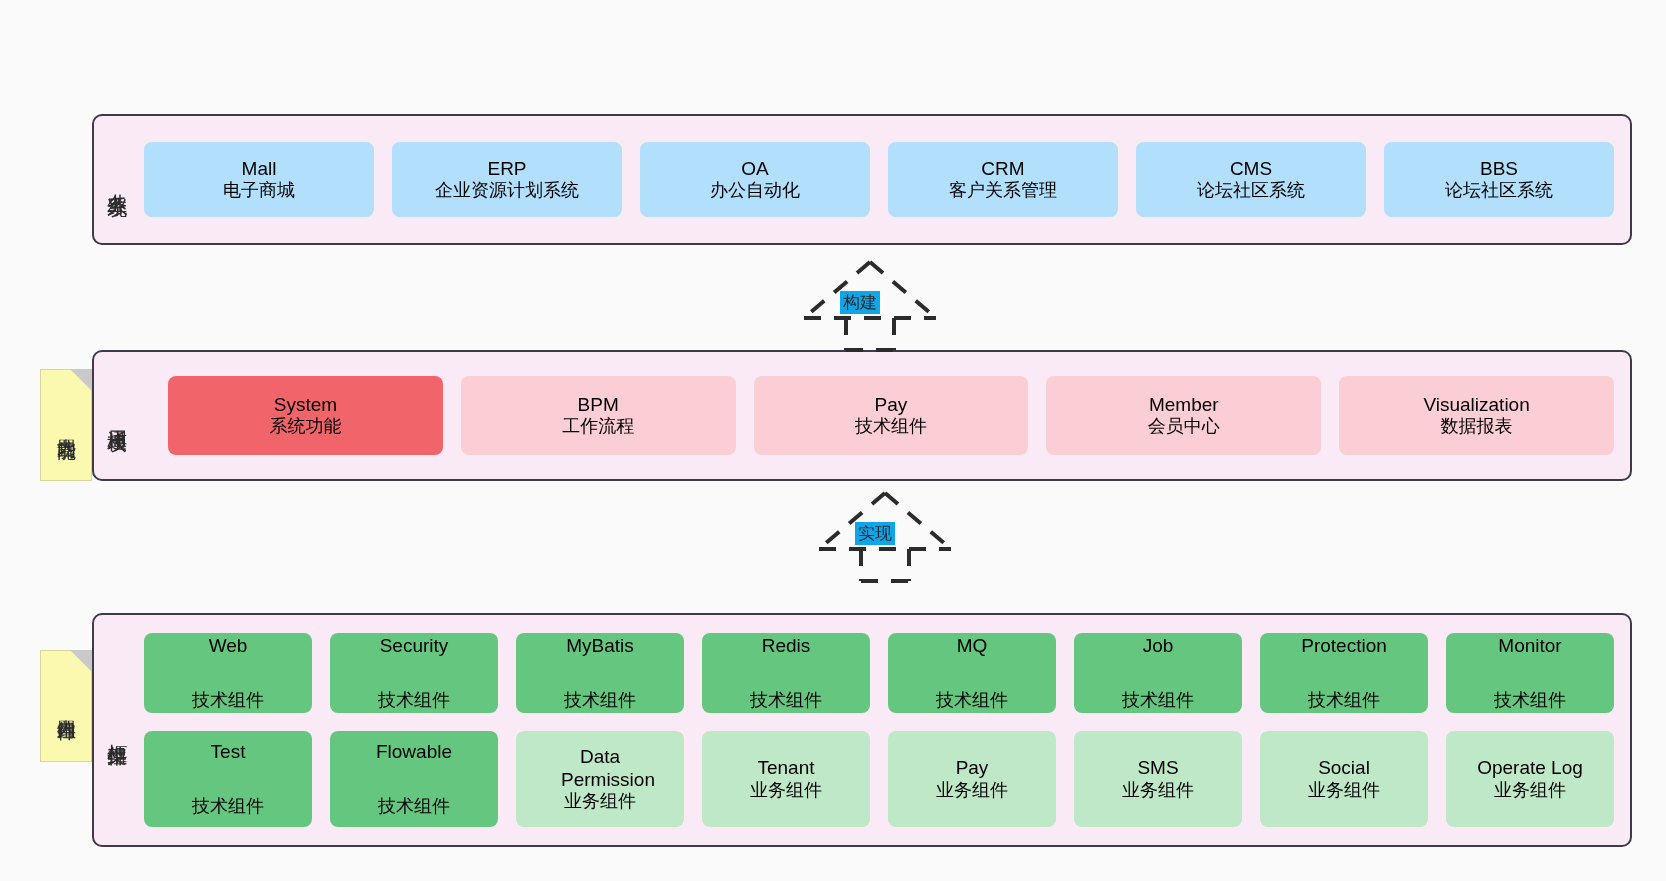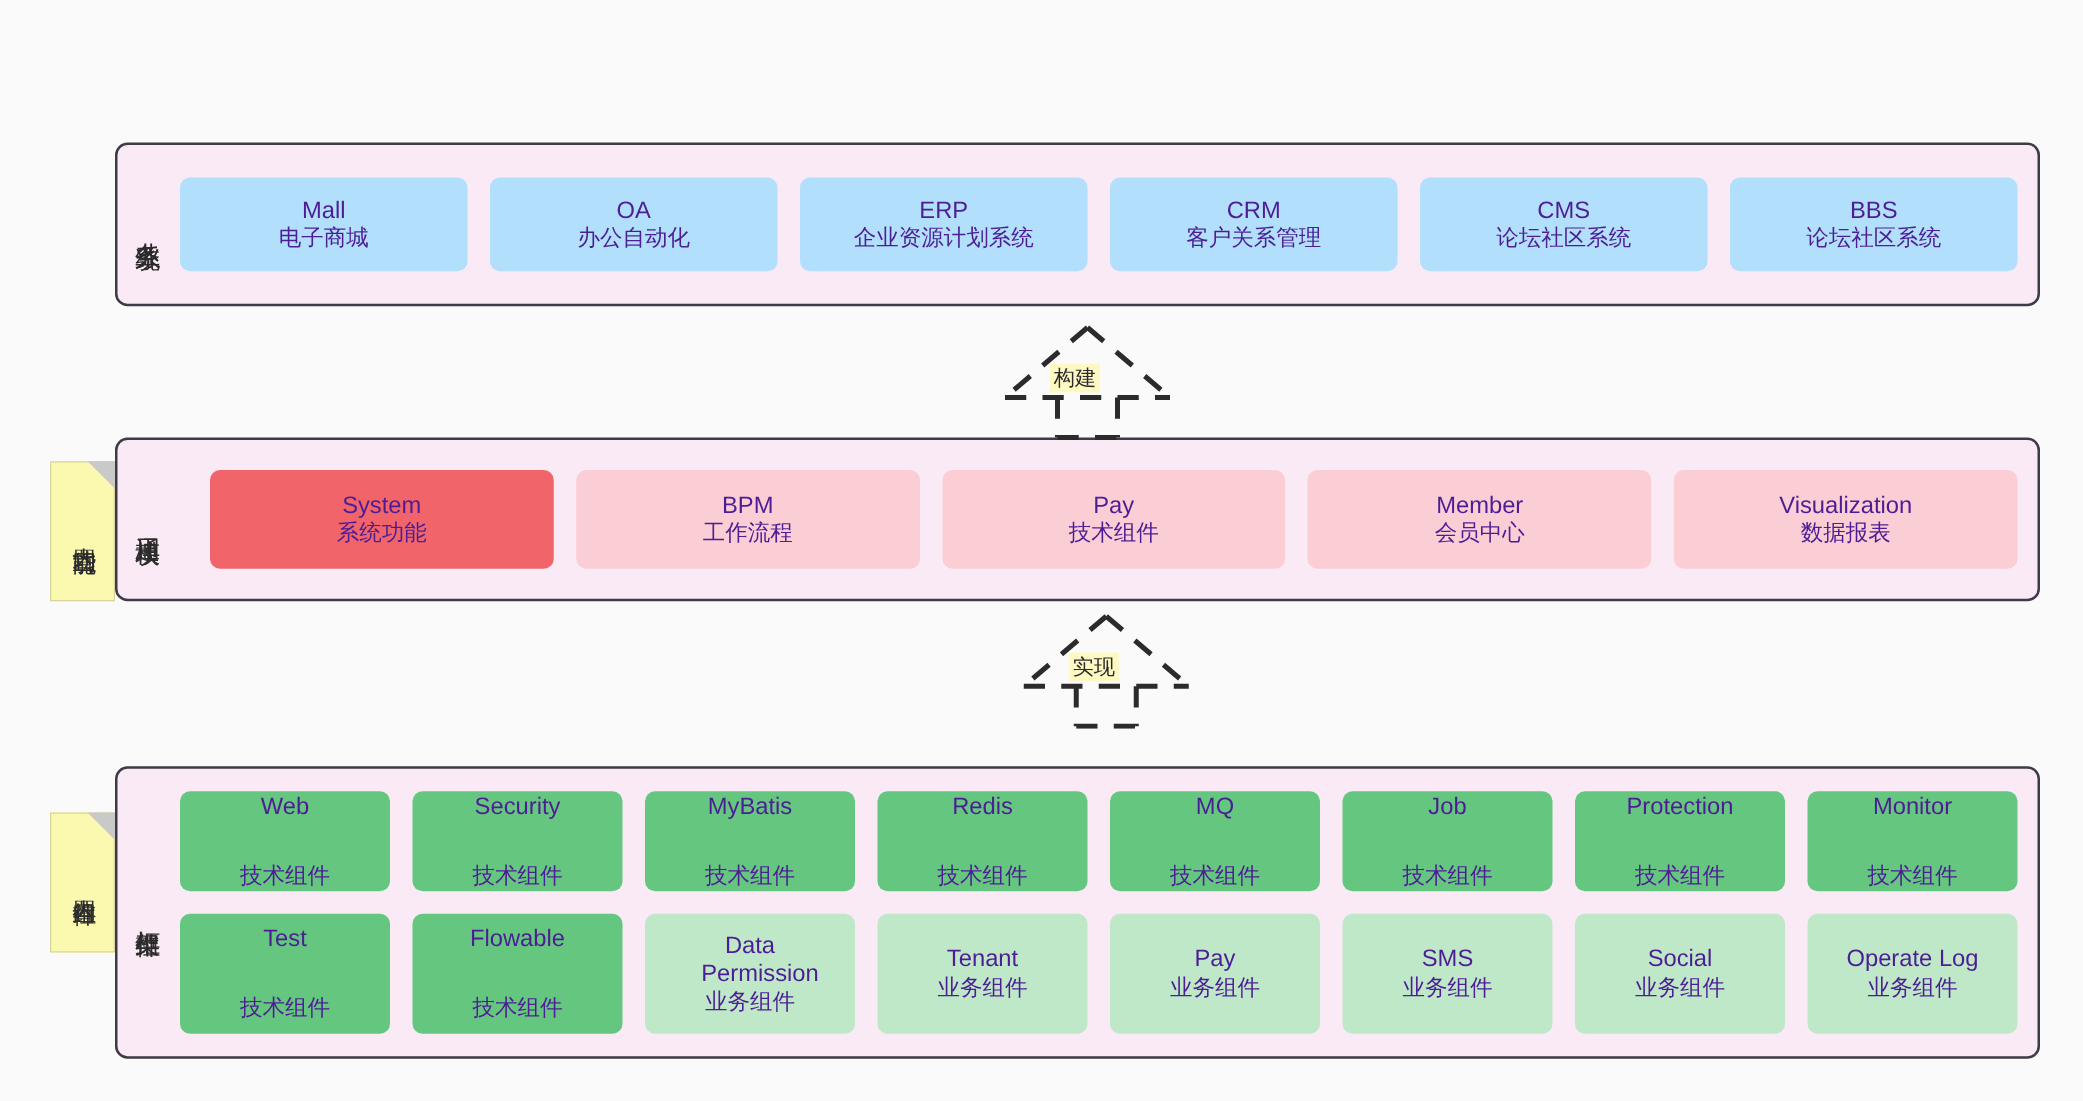--- a/index.html
+++ b/index.html
@@ -70,21 +70,21 @@
     flex: 1 1 0;
     border-radius: 8px;
     display: flex;
     flex-direction: column;
     align-items: center;
     justify-content: center;
     text-align: center;
     line-height: 1.22;
     padding: 6px 4px;
     box-sizing: border-box;
-    color: #4c1d95;
+    color: #000000;
   }
   .card .name {
     font-size: 19px;
     white-space: normal;
   }
   .card .sub {
     font-size: 18px;
   }
 
   .card.blue        { background: #b2dffc; }
@@ -127,46 +127,46 @@
 
   
   .arrow {
     position: absolute;
     z-index: 2;
   }
   .arrow-label {
     position: absolute;
     font-size: 17px;
     color: #2b2b2b;
-    background: #fef9c3;
+    background: #0ea5e9;
     padding: 0 3px;
     white-space: nowrap;
     user-select: none;
   }
 </style>
 </head>
 <body>
 
 <div id="stage">
 
   <div class="layer" id="layer-business" style="left:92px; top:114px; width:1540px; height:131px;">
     <div class="layer-title">业务系统</div>
     <div class="layer-body">
       <div class="row" style="height:75px;">
         <div class="card blue">
           <span class="name">Mall</span>
           <span class="sub">电子商城</span>
         </div>
         <div class="card blue">
+          <span class="name">ERP</span>
+          <span class="sub">企业资源计划系统</span>
+        </div>
+        <div class="card blue">
           <span class="name">OA</span>
           <span class="sub">办公自动化</span>
-        </div>
-        <div class="card blue">
-          <span class="name">ERP</span>
-          <span class="sub">企业资源计划系统</span>
         </div>
         <div class="card blue">
           <span class="name">CRM</span>
           <span class="sub">客户关系管理</span>
         </div>
         <div class="card blue">
           <span class="name">CMS</span>
           <span class="sub">论坛社区系统</span>
         </div>
         <div class="card blue">

